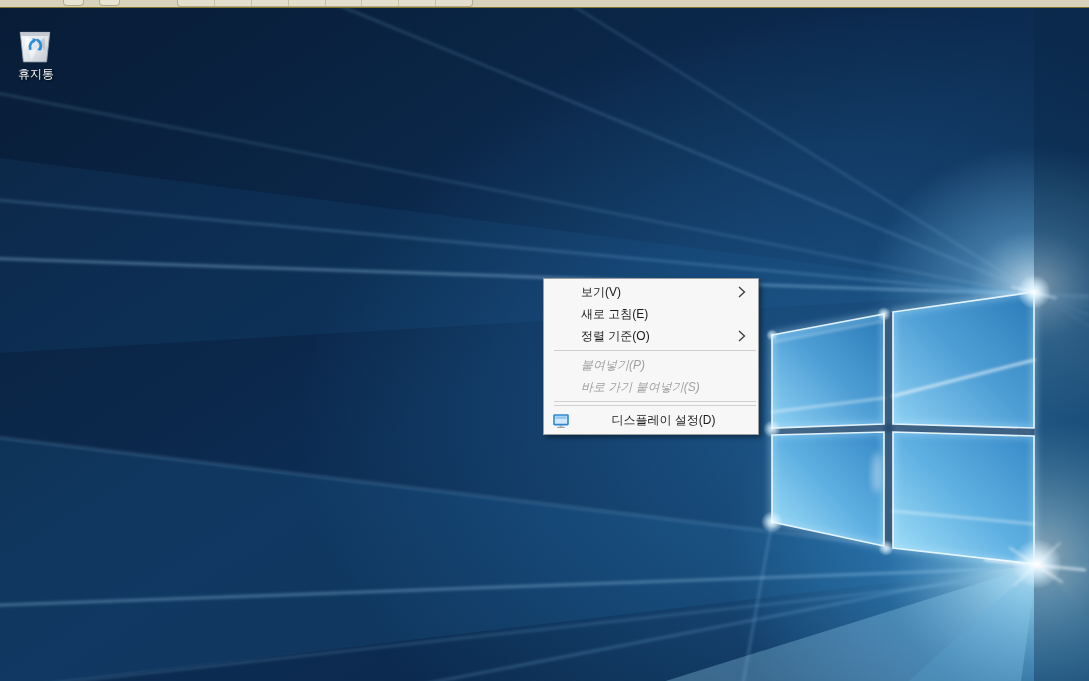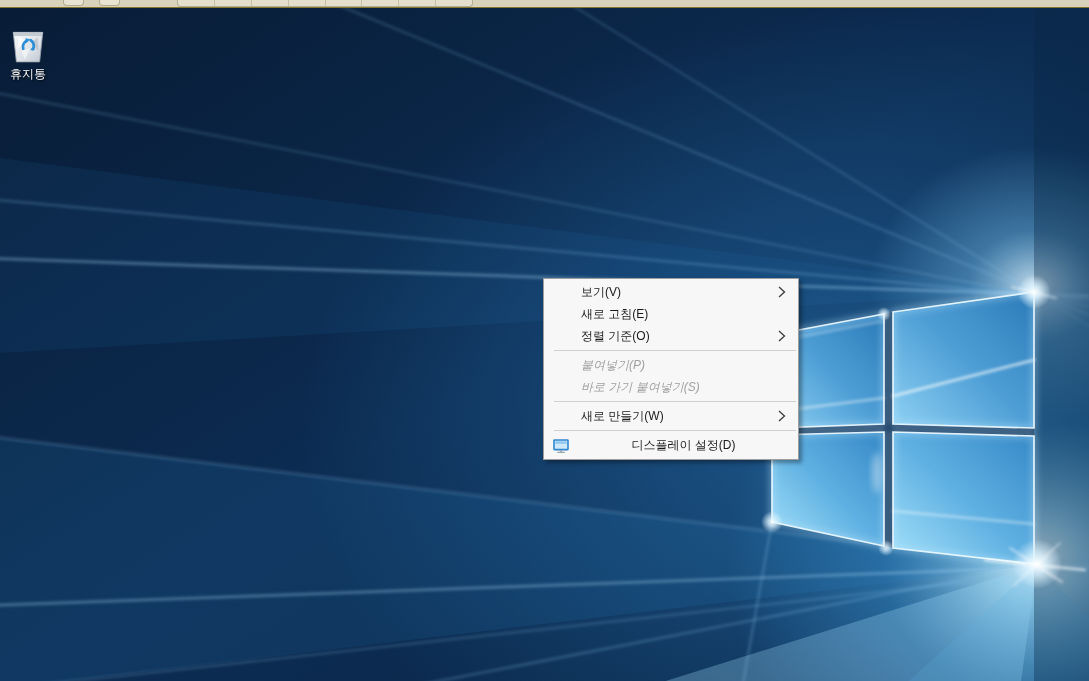--- a/index.html
+++ b/index.html
@@ -30,30 +30,30 @@
   .seg-bar .cell{flex:1;border-right:1px solid #c6bfa5;}
   .seg-bar .cell:last-child{border-right:none;}
 
   
   .desktop{position:absolute;left:0;top:8px;width:1089px;height:673px;overflow:hidden;}
   .wall{position:absolute;left:0;top:0;}
 
   
   .desktop-icon{
     position:absolute;left:2px;top:18px;width:52px;
-    display:flex;flex-direction:column;align-items:center;cursor:default;
+    display:flex;flex-direction:column;align-items:flex-end;cursor:default;
   }
   .icon-label{
     margin-top:2px;font-size:12px;color:#fff;
     text-shadow:1px 1px 2px rgba(0,0,0,.9);white-space:nowrap;
   }
 
   
   .context-menu{
-    position:absolute;left:543px;top:270px;width:256px;
+    position:absolute;left:543px;top:270px;width:216px;
     background:#f7f7f7;border:1px solid #9e9e9e;box-sizing:border-box;
     padding:2px 0;box-shadow:3px 3px 4px rgba(0,0,0,.35);
     font-size:12px;color:#1a1a1a;
   }
   .mi{
     position:relative;display:flex;align-items:center;height:22px;
     padding:0 12px 0 37px;white-space:nowrap;
   }
   .mi.tall{height:23px;justify-content:center;}
   .mi.disabled{color:#9f9f9f;font-style:italic;}
@@ -252,28 +252,20 @@
         <span class="mi-label">붙여넣기(P)</span>
       </div>
 
       <div class="mi disabled">
         <span class="mi-label">바로 가기 붙여넣기(S)</span>
       </div>
 
 
       <div class="msep"></div>
 
-      <div class="mi">
-        <span class="mi-label">새로 만들기(W)</span>
-        <span class="mi-right">
-          <svg width="8" height="12" viewBox="0 0 8 12">
-              <path d="M1 1 L6.5 6 L1 11" fill="none" stroke="#3c3c3c" stroke-width="1.3"></path>
-            </svg>
-        </span>
-      </div>
 
       <div class="msep"></div>
 
       <div class="mi tall">
         <span class="mi-icon">
           <svg width="16" height="16" viewBox="0 0 16 16">
             <rect x="1" y="2" width="14" height="9.6" rx="0.5" fill="#cfe8fb" stroke="#2f86d2" stroke-width="1.6"></rect>
             <rect x="2.4" y="3.4" width="11.2" height="2.4" fill="#8ec6ef"></rect>
             <rect x="6.7" y="12.2" width="2.6" height="1.6" fill="#9aa6b0"></rect>
             <rect x="4.2" y="13.8" width="7.6" height="1.2" fill="#9aa6b0"></rect>

